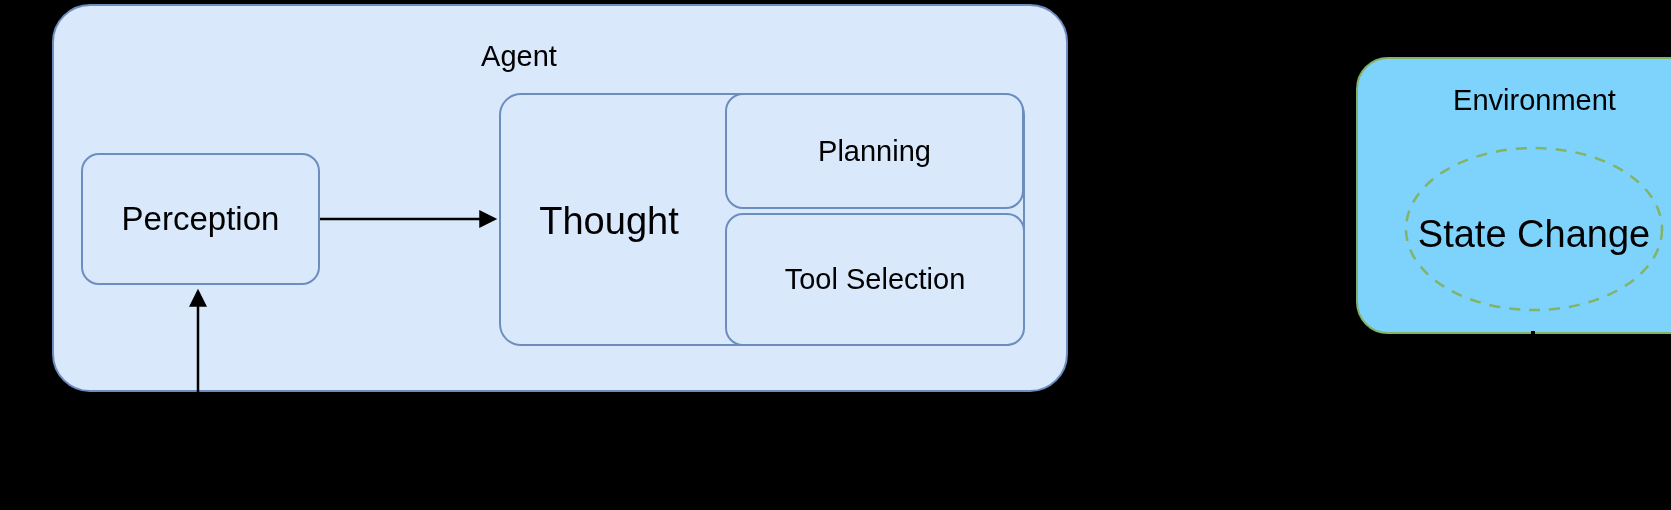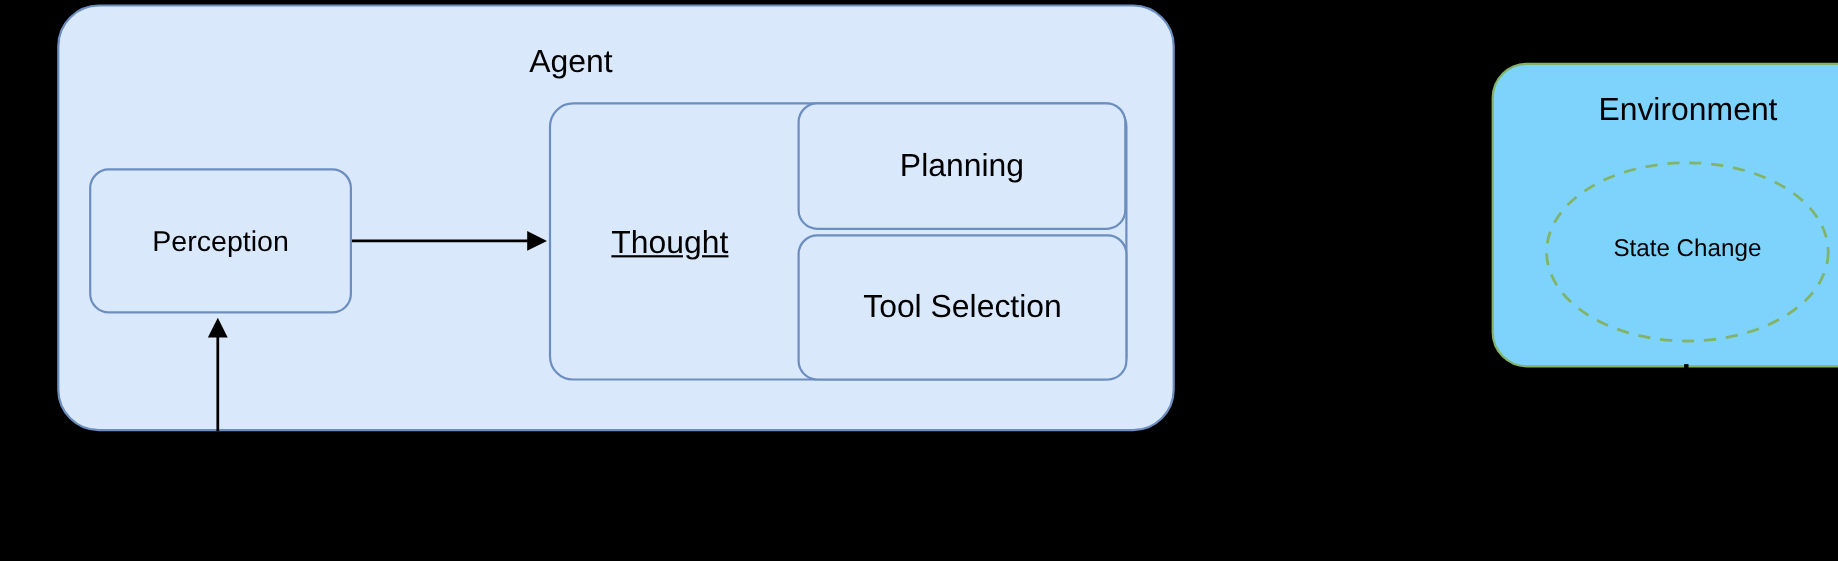--- a/index.html
+++ b/index.html
@@ -41,34 +41,33 @@
     width: 270px;
     text-align: center;
     font-size: 29px;
     line-height: 34px;
   }
   .perception {
     left: 33px; top: 153px;
     width: 239px; height: 132px;
     border-radius: 18px;
     display: flex; align-items: center; justify-content: center;
-    font-size: 26px;
+    font-size: 33px;
   }
   .thought {
     left: 451px; top: 93px;
     width: 526px; height: 253px;
     border-radius: 22px;
   }
   .thought-label {
     position: absolute;
     left: 0; top: 0;
     width: 216px; height: 253px;
     display: flex; align-items: center; justify-content: center;
-    font-size: 29px;
-    text-decoration: underline;
+    font-size: 38px;
   }
   .planning {
     left: 677px; top: 93px;
     width: 299px; height: 116px;
     border-radius: 18px;
     display: flex; align-items: center; justify-content: center;
     font-size: 29px;
   }
   .tool-selection {
     left: 677px; top: 213px;
@@ -87,21 +86,21 @@
     left: 0; top: 25px;
     width: 100%;
     text-align: center;
     font-size: 29px;
   }
   .state-change-label {
     position: absolute;
     left: 1358px; top: 213px;
     width: 256px;
     text-align: center;
-    font-size: 22px;
+    font-size: 38px;
   }
   .overlay {
     position: absolute;
     left: 0; top: 0;
     width: 1671px; height: 510px;
     pointer-events: none;
   }
   .watermark {
     position: absolute;
     left: 1263px; top: 460px;

